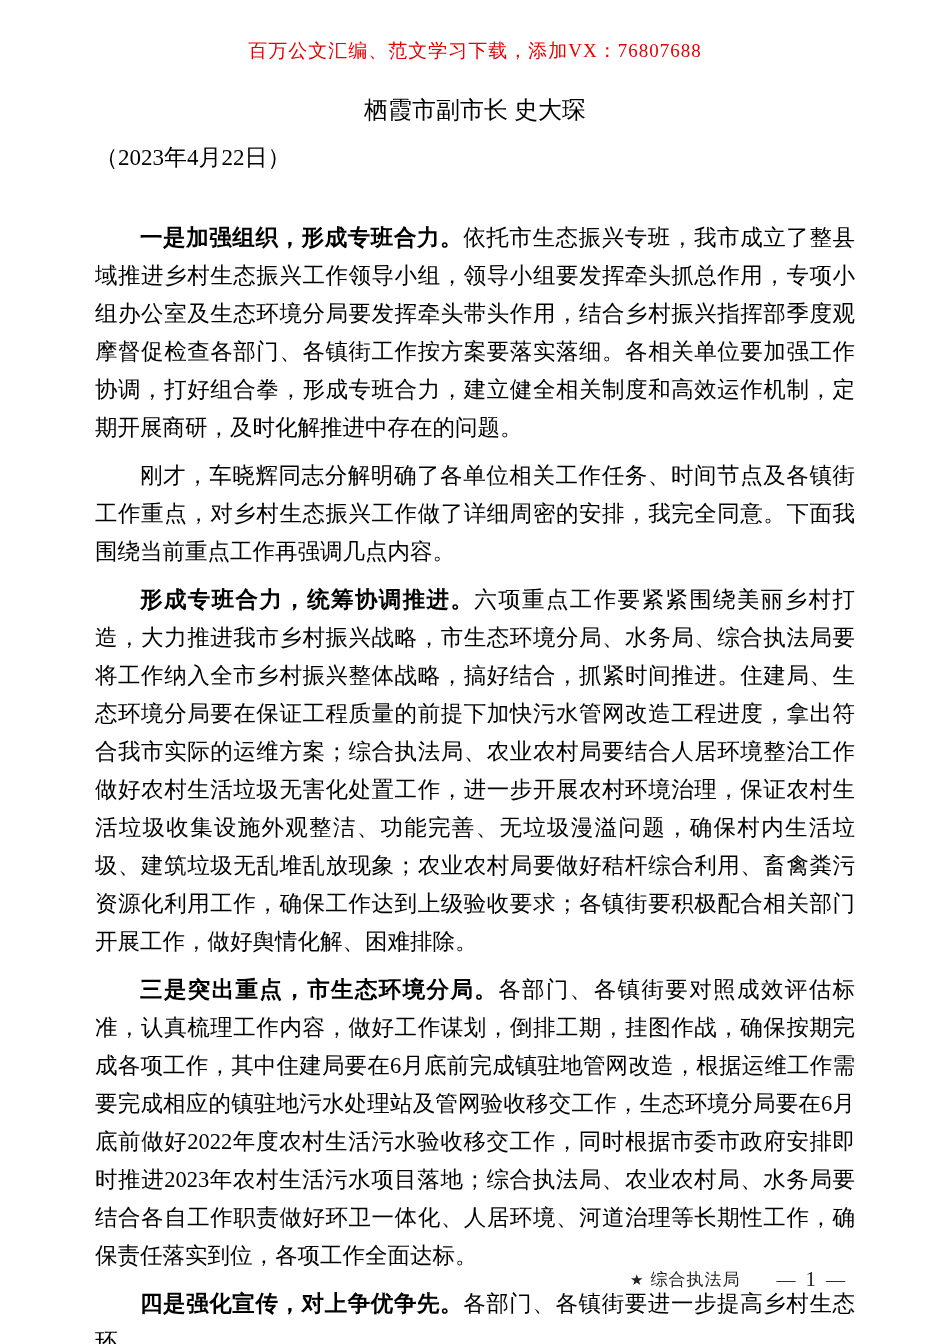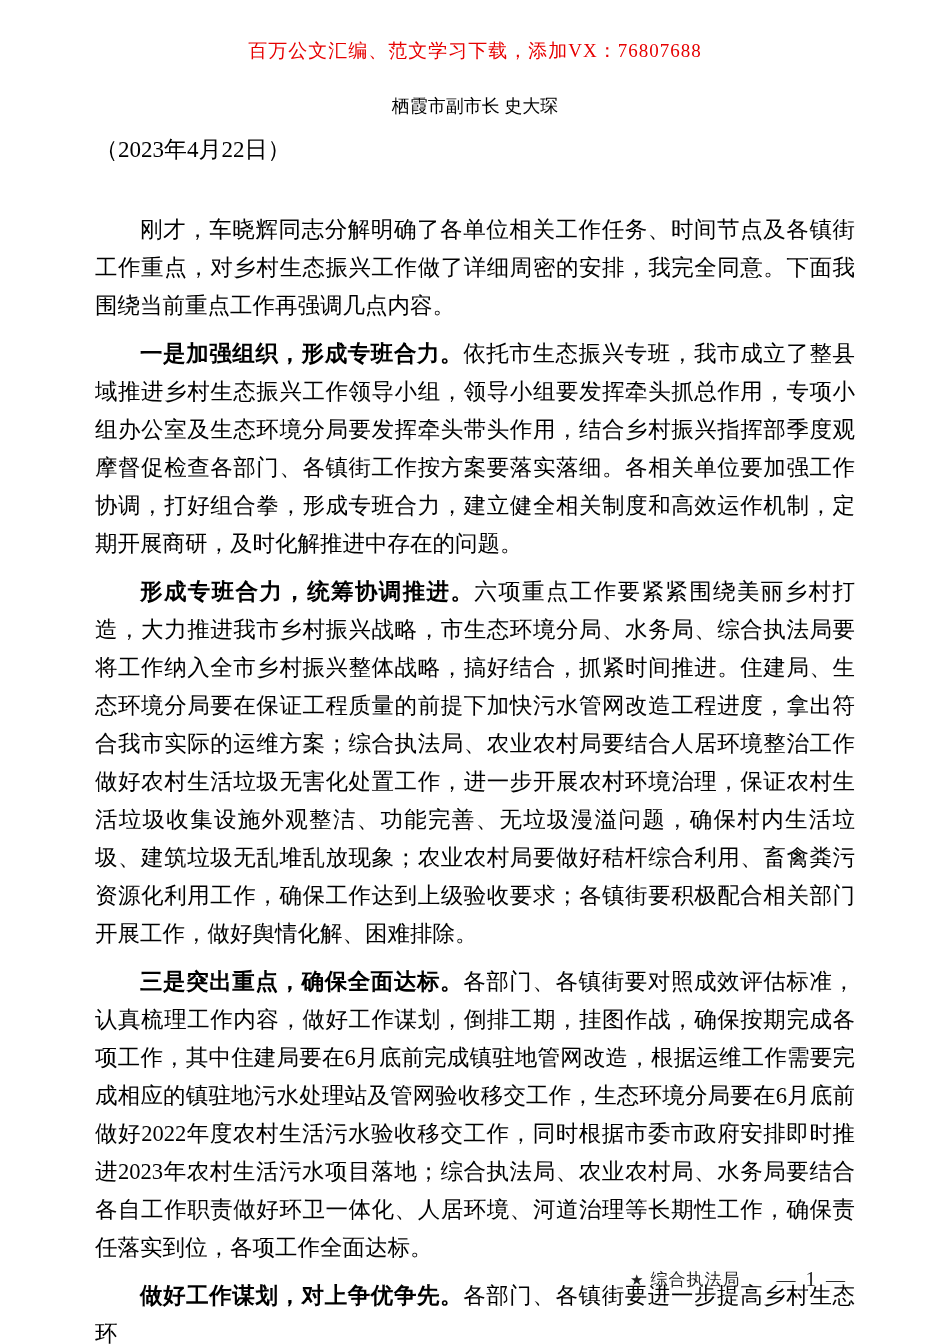--- a/index.html
+++ b/index.html
@@ -22,21 +22,21 @@
   }
   .promo {
     text-align: center;
     font-size: 19px;
     letter-spacing: 1px;
     color: #e60000;
     margin: 0 0 30px 0;
   }
   .author-line {
     text-align: center;
-    font-size: 18px;
+    font-size: 24px;
     margin: 0 0 0 0;
   }
   .date-line {
     text-align: left;
     font-size: 23px;
     margin: 16px 0 0 0;
   }
   .doc-body {
     margin-top: 46px;
     font-size: 22.5px;
@@ -85,29 +85,29 @@
 <div class="page">
   <div class="content">
 
     <div class="promo">百万公文汇编、范文学习下载，添加VX：76807688</div>
 
     <div class="author-line">栖霞市副市长 史大琛</div>
 
     <div class="date-line">（2023年4月22日）</div>
 
     <div class="doc-body" id="paragraphs">
+  <p class="para"><span class="lead">一是加强组织，形成专班合力。</span><span class="body-text">依托市生态振兴专班，我市成立了整县域推进乡村生态振兴工作领导小组，领导小组要发挥牵头抓总作用，专项小组办公室及生态环境分局要发挥牵头带头作用，结合乡村振兴指挥部季度观摩督促检查各部门、各镇街工作按方案要落实落细。各相关单位要加强工作协调，打好组合拳，形成专班合力，建立健全相关制度和高效运作机制，定期开展商研，及时化解推进中存在的问题。</span></p>
+
   <p class="para"><span class="lead"></span><span class="body-text">刚才，车晓辉同志分解明确了各单位相关工作任务、时间节点及各镇街工作重点，对乡村生态振兴工作做了详细周密的安排，我完全同意。下面我围绕当前重点工作再强调几点内容。</span></p>
-
-  <p class="para"><span class="lead">一是加强组织，形成专班合力。</span><span class="body-text">依托市生态振兴专班，我市成立了整县域推进乡村生态振兴工作领导小组，领导小组要发挥牵头抓总作用，专项小组办公室及生态环境分局要发挥牵头带头作用，结合乡村振兴指挥部季度观摩督促检查各部门、各镇街工作按方案要落实落细。各相关单位要加强工作协调，打好组合拳，形成专班合力，建立健全相关制度和高效运作机制，定期开展商研，及时化解推进中存在的问题。</span></p>
 
   <p class="para"><span class="lead">形成专班合力，统筹协调推进。</span><span class="body-text">六项重点工作要紧紧围绕美丽乡村打造，大力推进我市乡村振兴战略，市生态环境分局、水务局、综合执法局要将工作纳入全市乡村振兴整体战略，搞好结合，抓紧时间推进。住建局、生态环境分局要在保证工程质量的前提下加快污水管网改造工程进度，拿出符合我市实际的运维方案；综合执法局、农业农村局要结合人居环境整治工作做好农村生活垃圾无害化处置工作，进一步开展农村环境治理，保证农村生活垃圾收集设施外观整洁、功能完善、无垃圾漫溢问题，确保村内生活垃圾、建筑垃圾无乱堆乱放现象；农业农村局要做好秸杆综合利用、畜禽粪污资源化利用工作，确保工作达到上级验收要求；各镇街要积极配合相关部门开展工作，做好舆情化解、困难排除。</span></p>
 
-  <p class="para"><span class="lead">三是突出重点，确保全面达标。</span><span class="body-text">各部门、各镇街要对照成效评估标准，认真梳理工作内容，做好工作谋划，倒排工期，挂图作战，确保按期完成各项工作，其中住建局要在6月底前完成镇驻地管网改造，根据运维工作需要完成相应的镇驻地污水处理站及管网验收移交工作，生态环境分局要在6月底前做好2022年度农村生活污水验收移交工作，同时根据市委市政府安排即时推进2023年农村生活污水项目落地；综合执法局、农业农村局、水务局要结合各自工作职责做好环卫一体化、人居环境、河道治理等长期性工作，确保责任落实到位，各项工作全面达标。</span></p>
+  <p class="para"><span class="lead">三是突出重点，市生态环境分局。</span><span class="body-text">各部门、各镇街要对照成效评估标准，认真梳理工作内容，做好工作谋划，倒排工期，挂图作战，确保按期完成各项工作，其中住建局要在6月底前完成镇驻地管网改造，根据运维工作需要完成相应的镇驻地污水处理站及管网验收移交工作，生态环境分局要在6月底前做好2022年度农村生活污水验收移交工作，同时根据市委市政府安排即时推进2023年农村生活污水项目落地；综合执法局、农业农村局、水务局要结合各自工作职责做好环卫一体化、人居环境、河道治理等长期性工作，确保责任落实到位，各项工作全面达标。</span></p>
 
-  <p class="para"><span class="lead">做好工作谋划，对上争优争先。</span><span class="body-text">各部门、各镇街要进一步提高乡村生态环</span></p>
+  <p class="para"><span class="lead">四是强化宣传，对上争优争先。</span><span class="body-text">各部门、各镇街要进一步提高乡村生态环</span></p>
 </div>
   </div>
 
   <div class="footer">
     <span class="star">★</span>
     <span class="account">综合执法局</span>
     <span class="pageblock">
       <span class="dash">—</span>
       <span class="pagenum">1</span>
       <span class="dash">—</span>

